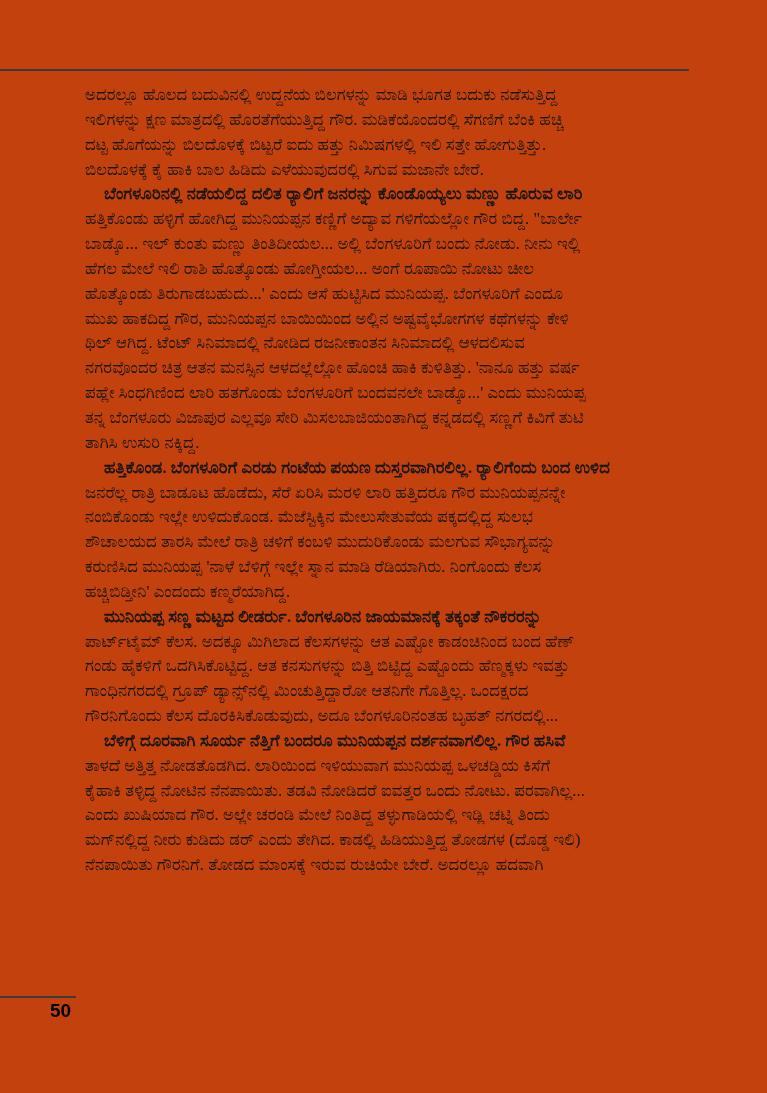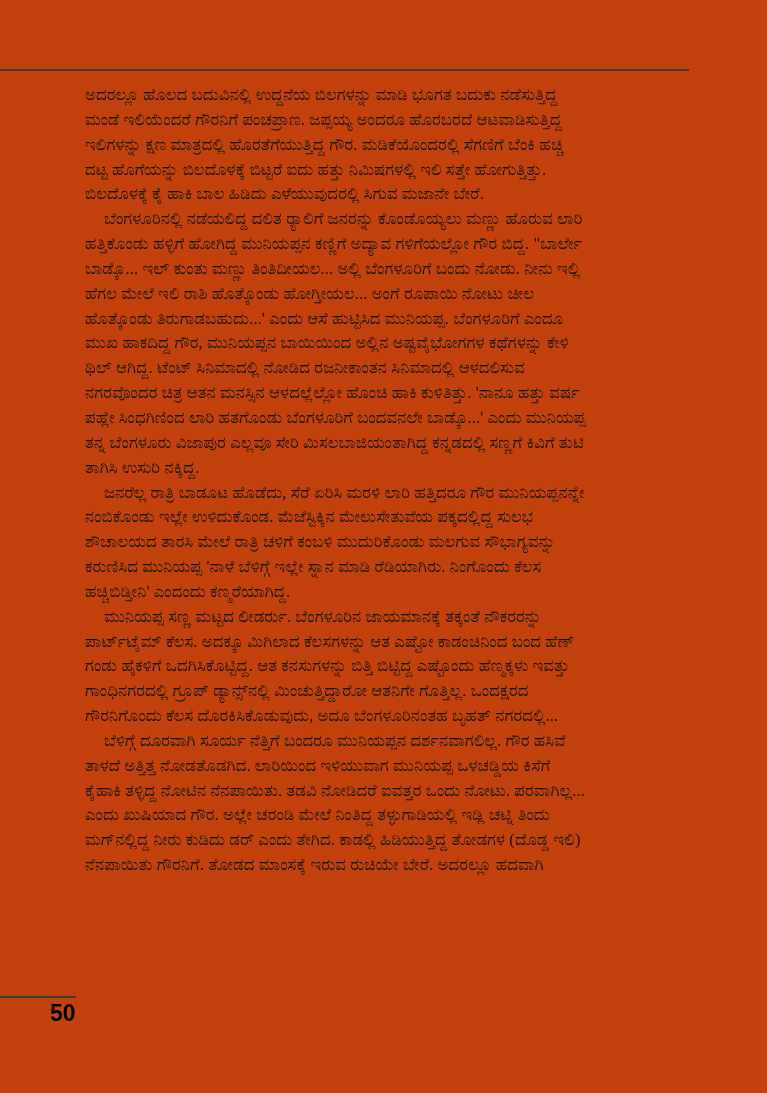--- a/index.html
+++ b/index.html
@@ -36,66 +36,67 @@
   .paragraph {
     margin: 0;
     padding: 0;
   }
   .line {
     white-space: nowrap;
     height: 24.85px;
   }
   .paragraph.indent .line:first-child {
     padding-left: 19px;
+    font-weight: bold;
   }
   .footer-rule {
     position: absolute;
     left: 0;
     top: 996px;
     width: 76px;
     height: 2px;
     background: #3b3b3b;
   }
   .page-number {
     position: absolute;
     left: 50px;
     top: 1000px;
     font-family: "Liberation Sans", sans-serif;
     font-weight: bold;
-    font-size: 23px;
+    font-size: 19px;
     color: #000000;
   }
 </style>
 </head>
 <body>
 
 <div class="page">
   <div class="header-rule"></div>
   <div class="text-block">
       <div class="paragraph">
         <div class="line">ಅದರಲ್ಲೂ ಹೊಲದ ಬದುವಿನಲ್ಲಿ ಉದ್ದನೆಯ ಬಿಲಗಳನ್ನು ಮಾಡಿ ಭೂಗತ ಬದುಕು ನಡೆಸುತ್ತಿದ್ದ</div>
-        <div class="line">ಮಂಡೆ ಇಲಿಯೆಂದರೆ ಗೌರನಿಗೆ ಪಂಚಪ್ರಾಣ. ಜಪ್ಪಯ್ಯ ಅಂದರೂ ಹೊರಬರದೆ ಆಟವಾಡಿಸುತ್ತಿದ್ದ</div>
         <div class="line">ಇಲಿಗಳನ್ನು ಕ್ಷಣ ಮಾತ್ರದಲ್ಲಿ ಹೊರತೆಗೆಯುತ್ತಿದ್ದ ಗೌರ. ಮಡಿಕೆಯೊಂದರಲ್ಲಿ ಸೆಗಣಿಗೆ ಬೆಂಕಿ ಹಚ್ಚಿ</div>
         <div class="line">ದಟ್ಟ ಹೊಗೆಯನ್ನು ಬಿಲದೊಳಕ್ಕೆ ಬಿಟ್ಟರೆ ಐದು ಹತ್ತು ನಿಮಿಷಗಳಲ್ಲಿ ಇಲಿ ಸತ್ತೇ ಹೋಗುತ್ತಿತ್ತು.</div>
         <div class="line">ಬಿಲದೊಳಕ್ಕೆ ಕೈ ಹಾಕಿ ಬಾಲ ಹಿಡಿದು ಎಳೆಯುವುದರಲ್ಲಿ ಸಿಗುವ ಮಜಾನೇ ಬೇರೆ.</div>
       </div>
       <div class="paragraph indent">
         <div class="line">ಬೆಂಗಳೂರಿನಲ್ಲಿ ನಡೆಯಲಿದ್ದ ದಲಿತ ರ‍್ಯಾಲಿಗೆ ಜನರನ್ನು ಕೊಂಡೊಯ್ಯಲು ಮಣ್ಣು ಹೊರುವ ಲಾರಿ</div>
         <div class="line">ಹತ್ತಿಕೊಂಡು ಹಳ್ಳಿಗೆ ಹೋಗಿದ್ದ ಮುನಿಯಪ್ಪನ ಕಣ್ಣಿಗೆ ಅದ್ಯಾವ ಗಳಿಗೆಯಲ್ಲೋ ಗೌರ ಬಿದ್ದ. "ಬಾರ್ಲೇ</div>
         <div class="line">ಬಾಡ್ಕೊ... ಇಲ್ ಕುಂತು ಮಣ್ಣು ತಿಂತಿದೀಯಲ... ಅಲ್ಲಿ ಬೆಂಗಳೂರಿಗೆ ಬಂದು ನೋಡು. ನೀನು ಇಲ್ಲಿ</div>
         <div class="line">ಹೆಗಲ ಮೇಲೆ ಇಲಿ ರಾಶಿ ಹೊತ್ಕೊಂಡು ಹೋಗ್ತೀಯಲ... ಅಂಗೆ ರೂಪಾಯಿ ನೋಟು ಚೀಲ</div>
         <div class="line">ಹೊತ್ಕೊಂಡು ತಿರುಗಾಡಬಹುದು...' ಎಂದು ಆಸೆ ಹುಟ್ಟಿಸಿದ ಮುನಿಯಪ್ಪ. ಬೆಂಗಳೂರಿಗೆ ಎಂದೂ</div>
         <div class="line">ಮುಖ ಹಾಕದಿದ್ದ ಗೌರ, ಮುನಿಯಪ್ಪನ ಬಾಯಿಯಿಂದ ಅಲ್ಲಿನ ಅಷ್ಟವೈಭೋಗಗಳ ಕಥೆಗಳನ್ನು ಕೇಳಿ</div>
         <div class="line">ಥಿಲ್ ಆಗಿದ್ದ. ಟೆಂಟ್ ಸಿನಿಮಾದಲ್ಲಿ ನೋಡಿದ ರಜನೀಕಾಂತನ ಸಿನಿಮಾದಲ್ಲಿ ಆಳದಲಿಸುವ</div>
         <div class="line">ನಗರವೊಂದರ ಚಿತ್ರ ಆತನ ಮನಸ್ಸಿನ ಆಳದಲ್ಲೆಲ್ಲೋ ಹೊಂಚಿ ಹಾಕಿ ಕುಳಿತಿತ್ತು. 'ನಾನೂ ಹತ್ತು ವರ್ಷ</div>
         <div class="line">ಪಹ್ಲೇ ಸಿಂಧಗಿಣಿಂದ ಲಾರಿ ಹತಗೊಂಡು ಬೆಂಗಳೂರಿಗೆ ಬಂದವನಲೇ ಬಾಡ್ಕೊ...' ಎಂದು ಮುನಿಯಪ್ಪ</div>
         <div class="line">ತನ್ನ ಬೆಂಗಳೂರು ವಿಜಾಪುರ ಎಲ್ಲವೂ ಸೇರಿ ಮಿಸಲಬಾಜಿಯಂತಾಗಿದ್ದ ಕನ್ನಡದಲ್ಲಿ ಸಣ್ಣಗೆ ಕಿವಿಗೆ ತುಟಿ</div>
         <div class="line">ತಾಗಿಸಿ ಉಸುರಿ ನಕ್ಕಿದ್ದ.</div>
       </div>
       <div class="paragraph indent">
+        <div class="line">ಹತ್ತಿಕೊಂಡ. ಬೆಂಗಳೂರಿಗೆ ಎರಡು ಗಂಟೆಯ ಪಯಣ ದುಸ್ತರವಾಗಿರಲಿಲ್ಲ. ರ‍್ಯಾಲಿಗೆಂದು ಬಂದ ಉಳಿದ</div>
         <div class="line">ಜನರೆಲ್ಲ ರಾತ್ರಿ ಬಾಡೂಟ ಹೊಡೆದು, ಸೆರೆ ಏರಿಸಿ ಮರಳಿ ಲಾರಿ ಹತ್ತಿದರೂ ಗೌರ ಮುನಿಯಪ್ಪನನ್ನೇ</div>
         <div class="line">ನಂಬಿಕೊಂಡು ಇಲ್ಲೇ ಉಳಿದುಕೊಂಡ. ಮೆಜೆಸ್ಟಿಕ್ಕಿನ ಮೇಲುಸೇತುವೆಯ ಪಕ್ಕದಲ್ಲಿದ್ದ ಸುಲಭ</div>
         <div class="line">ಶೌಚಾಲಯದ ತಾರಸಿ ಮೇಲೆ ರಾತ್ರಿ ಚಳಿಗೆ ಕಂಬಳಿ ಮುದುರಿಕೊಂಡು ಮಲಗುವ ಸೌಭಾಗ್ಯವನ್ನು</div>
         <div class="line">ಕರುಣಿಸಿದ ಮುನಿಯಪ್ಪ 'ನಾಳೆ ಬೆಳಿಗ್ಗೆ ಇಲ್ಲೇ ಸ್ನಾನ ಮಾಡಿ ರೆಡಿಯಾಗಿರು. ನಿಂಗೊಂದು ಕೆಲಸ</div>
         <div class="line">ಹಚ್ಚಿಬಿಡ್ತೀನಿ' ಎಂದಂದು ಕಣ್ಮರೆಯಾಗಿದ್ದ.</div>
       </div>
       <div class="paragraph indent">
         <div class="line">ಮುನಿಯಪ್ಪ ಸಣ್ಣ ಮಟ್ಟದ ಲೀಡರ್ರು. ಬೆಂಗಳೂರಿನ ಜಾಯಮಾನಕ್ಕೆ ತಕ್ಕಂತೆ ನೌಕರರನ್ನು</div>
         <div class="line">ಪಾರ್ಟ್‌ಟೈಮ್ ಕೆಲಸ. ಅದಕ್ಕೂ ಮಿಗಿಲಾದ ಕೆಲಸಗಳನ್ನು ಆತ ಎಷ್ಟೋ ಕಾಡಂಚಿನಿಂದ ಬಂದ ಹೆಣ್</div>
         <div class="line">ಗಂಡು ಹೈಕಳಿಗೆ ಒದಗಿಸಿಕೊಟ್ಟಿದ್ದ. ಆತ ಕನಸುಗಳನ್ನು ಬಿತ್ತಿ ಬಿಟ್ಟಿದ್ದ ಎಷ್ಟೊಂದು ಹೆಣ್ಮಕ್ಕಳು ಇವತ್ತು</div>

